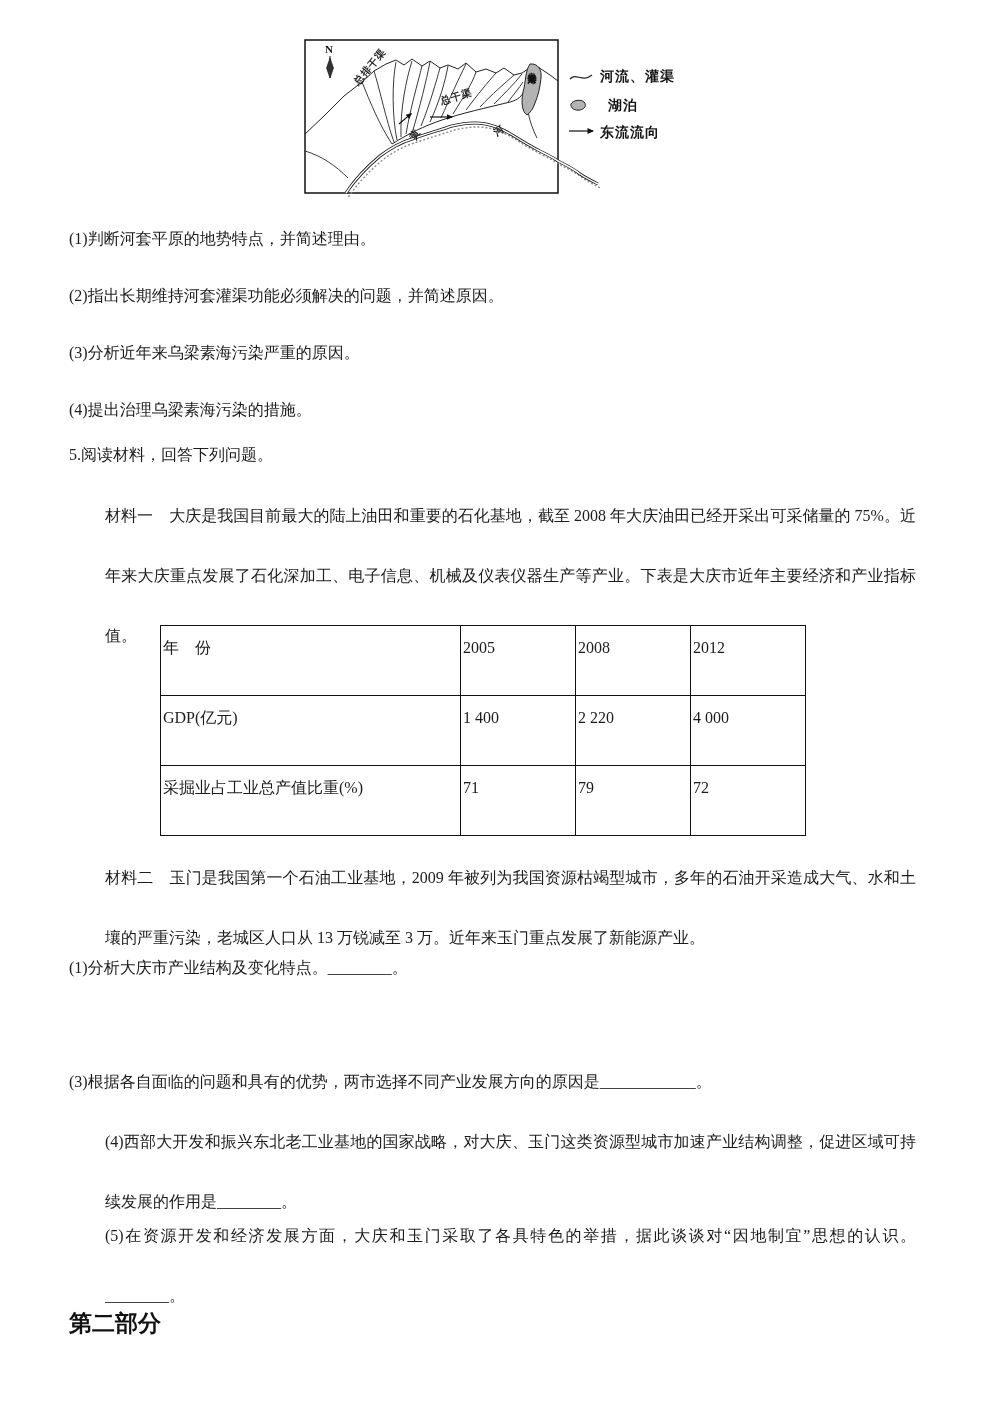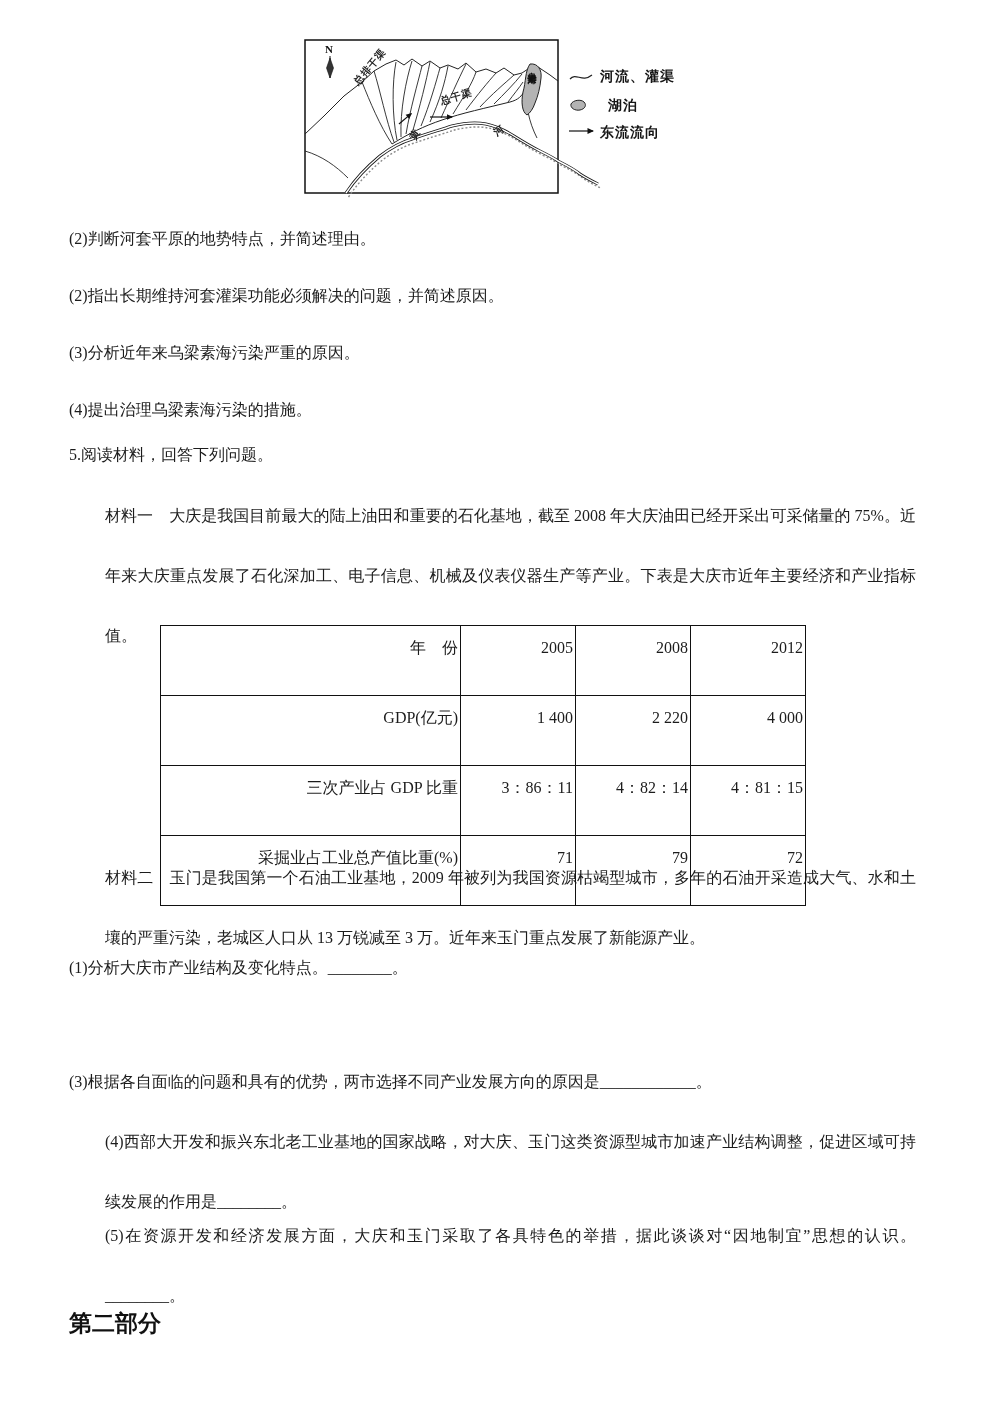--- a/index.html
+++ b/index.html
@@ -30,21 +30,21 @@
   .para{
     position:absolute;left:69px;width:811px;font-size:16px;line-height:60px;
     text-align:justify;text-justify:inter-character;margin-left:36px;
   }
   table.datatable{
     position:absolute;left:160px;top:625px;border-collapse:collapse;
     table-layout:fixed;width:626px;
   }
   table.datatable td{
     border:1.5px solid #111;height:56px;vertical-align:top;
-    padding:13px 2px 0 2px;text-align:right;font-size:16px;line-height:18px;
+    padding:13px 2px 0 2px;text-align:left;font-size:16px;line-height:18px;
     font-family:"Liberation Serif","DejaVu Serif",serif;color:#1c1c1c;
     overflow:hidden;
   }
   .col-label{width:295px;}
   .col-year{width:110px;}
   .part2{
     position:absolute;left:69px;top:1310px;font-size:23px;font-weight:bold;
     font-family:"Liberation Sans","DejaVu Sans",sans-serif;color:#111;
     line-height:1.2;
   }
@@ -116,21 +116,21 @@
     <span class="maplab" style="left:140px;top:54px;transform:rotate(-16deg);letter-spacing:1px;">总干渠</span>
     <span class="v-label" style="left:227px;top:27px;height:50px;">乌梁素海</span>
     <span class="maplab" style="left:110px;top:92px;transform:rotate(-60deg);">黄</span>
     <span class="maplab" style="left:194px;top:88px;transform:rotate(-35deg);">河</span>
 
     <span class="legend-label" style="left:300px;top:32px;">河流、灌渠</span>
     <span class="legend-label" style="left:308px;top:61px;">湖泊</span>
     <span class="legend-label" style="left:300px;top:88px;">东流流向</span>
   </div>
 
-  <div class="qline" style="top:230px;">(2)判断河套平原的地势特点，并简述理由。</div>
+  <div class="qline" style="top:230px;">(1)判断河套平原的地势特点，并简述理由。</div>
   <div class="qline" style="top:287px;">(2)指出长期维持河套灌渠功能必须解决的问题，并简述原因。</div>
   <div class="qline" style="top:344px;">(3)分析近年来乌梁素海污染严重的原因。</div>
   <div class="qline" style="top:401px;">(4)提出治理乌梁素海污染的措施。</div>
 
   <div class="qline" style="top:446px;">5.阅读材料，回答下列问题。</div>
   <div class="para" style="top:486px;">材料一　大庆是我国目前最大的陆上油田和重要的石化基地，截至 2008 年大庆油田已经开采出可采储量的 75%。近年来大庆重点发展了石化深加工、电子信息、机械及仪表仪器生产等产业。下表是大庆市近年主要经济和产业指标值。</div>
 
   <table class="datatable">
     <tbody>
       <tr>
@@ -139,26 +139,20 @@
         <td class="col-year">2008</td>
         <td class="col-year">2012</td>
       </tr>
       <tr>
         <td>GDP(亿元)</td>
         <td>1 400</td>
         <td>2 220</td>
         <td>4 000</td>
       </tr>
       <tr>
-        <td>三次产业占 GDP 比重</td>
-        <td>3：86：11</td>
-        <td>4：82：14</td>
-        <td>4：81：15</td>
-      </tr>
-      <tr>
         <td>采掘业占工业总产值比重(%)</td>
         <td>71</td>
         <td>79</td>
         <td>72</td>
       </tr>
     </tbody>
   </table>
 
   <div class="para" style="top:848px;">材料二　玉门是我国第一个石油工业基地，2009 年被列为我国资源枯竭型城市，多年的石油开采造成大气、水和土壤的严重污染，老城区人口从 13 万锐减至 3 万。近年来玉门重点发展了新能源产业。</div>
 

